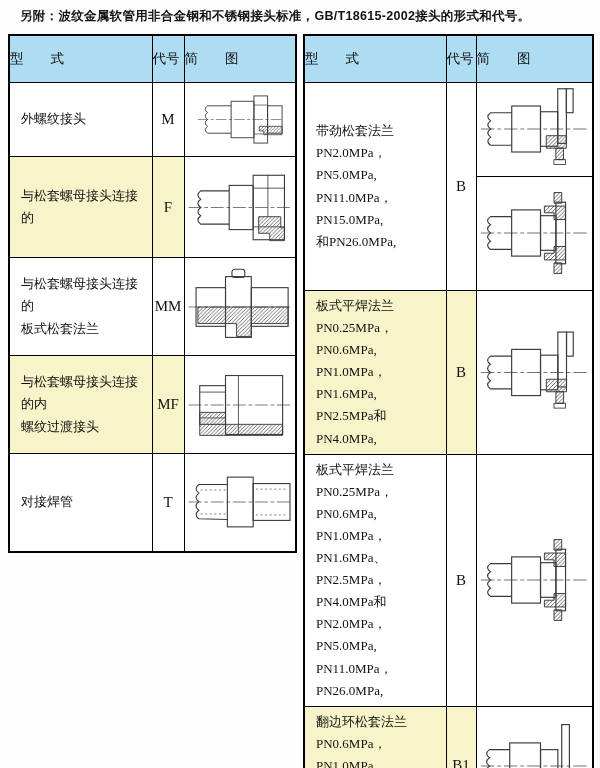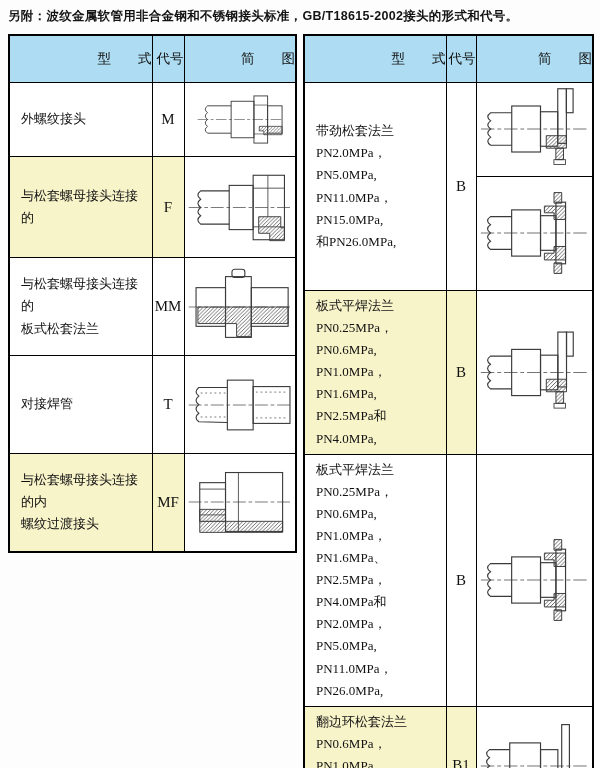--- a/index.html
+++ b/index.html
@@ -4,30 +4,30 @@
 <style>
   html,body{margin:0;padding:0;}
   body{
     width:600px;height:768px;background:#fdfdfd;
     font-family:"Liberation Sans",sans-serif;color:#111;
     position:relative;overflow:hidden;
   }
   .page{padding:5px 8px 0 8px;}
   .title{
     font-size:12.5px;font-weight:bold;letter-spacing:.3px;
-    margin:3px 0 9px 0;color:#141414;
+    margin:3px 0 9px 12px;color:#141414;
     font-family:"Liberation Sans",sans-serif;white-space:nowrap;
   }
   .tables{display:flex;gap:6px;align-items:flex-start;}
   table{border-collapse:collapse;table-layout:fixed;background:#fff;}
   table.tbl{border:2px solid #000;}
   td,th{border:1px solid #000;padding:0;vertical-align:middle;}
   th{
     background:#aedcf2;font-weight:normal;font-size:13.5px;
-    height:46px;text-align:right;
+    height:46px;text-align:left;
     font-family:"Liberation Serif",serif;
   }
   td.type{
     font-size:13px;line-height:1.7;text-align:left;
     padding:4px 4px 4px 11px;white-space:pre-line;
     font-family:"Liberation Serif",serif;
   }
   td.code{
     text-align:center;font-family:"Liberation Serif",serif;
     font-size:15px;
@@ -191,35 +191,35 @@
         <td class="type">与松套螺母接头连接的
 板式松套法兰</td>
         <td class="code">MM</td>
         <td class="diag">
           <svg class="fig" viewBox="0 0 120 96" preserveAspectRatio="xMidYMid meet" style="height:96px">
                 <use href="#d-male-adapter"></use>
               </svg>
         </td>
       </tr>
       <tr style="height:98px">
-        <td class="type">对接焊管</td>
-        <td class="code">T</td>
-        <td class="diag">
-          <svg class="fig" viewBox="0 0 120 96" preserveAspectRatio="xMidYMid meet" style="height:96px">
-                <use href="#d-butt-weld-pipe"></use>
-              </svg>
-        </td>
-      </tr>
-      <tr style="height:98px">
         <td class="type hl">与松套螺母接头连接的内
 螺纹过渡接头</td>
         <td class="code hl">MF</td>
         <td class="diag">
           <svg class="fig" viewBox="0 0 120 96" preserveAspectRatio="xMidYMid meet" style="height:96px">
                 <use href="#d-female-adapter"></use>
+              </svg>
+        </td>
+      </tr>
+      <tr style="height:98px">
+        <td class="type">对接焊管</td>
+        <td class="code">T</td>
+        <td class="diag">
+          <svg class="fig" viewBox="0 0 120 96" preserveAspectRatio="xMidYMid meet" style="height:96px">
+                <use href="#d-butt-weld-pipe"></use>
               </svg>
         </td>
       </tr>
     </tbody>
       </table>
 
     <table class="tbl" style="width:291px">
       <colgroup>
           <col style="width:142px">
           <col style="width:30px">

